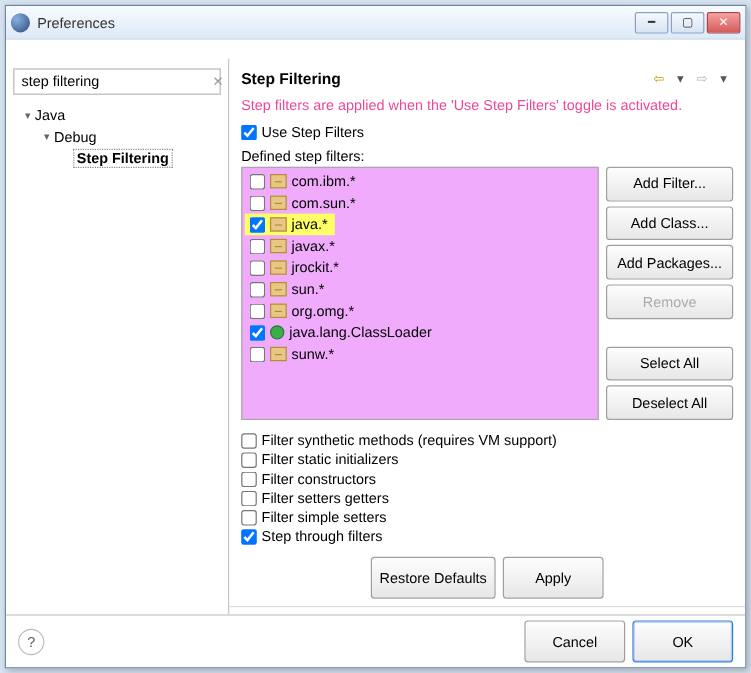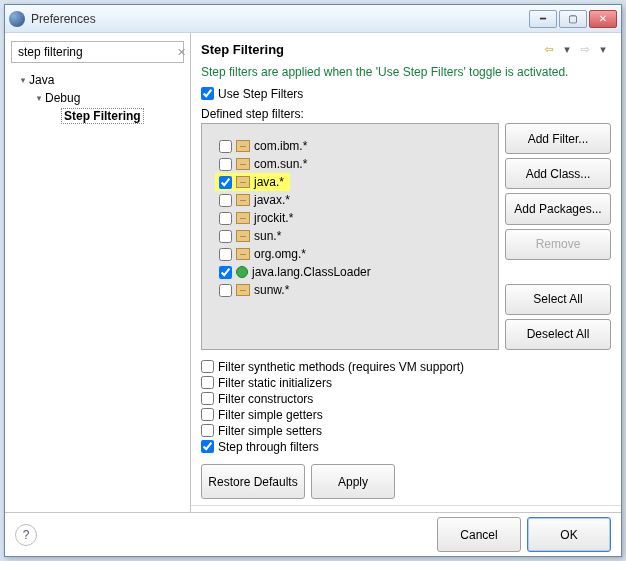--- a/index.html
+++ b/index.html
@@ -4,52 +4,52 @@
 <style>
   * { box-sizing: border-box; font-family: "Segoe UI", Tahoma, sans-serif; font-size: 12px; }
   body { margin: 0; background: #d8e3f0; padding: 4px; }
   .window { width: 618px; height: 553px; background: #fff; border: 1px solid #6b87a8; display: flex; flex-direction: column; box-shadow: 2px 2px 6px rgba(0,0,0,0.25); }
   .titlebar { height: 28px; background: linear-gradient(#f7fbff, #dde9f7); display: flex; align-items: center; padding: 0 4px; border-bottom: 1px solid #c6d4e6; }
   .titlebar .appicon { width: 16px; height: 16px; border-radius: 50%; background: radial-gradient(circle at 30% 30%, #8ab0e0, #2a4b7c); margin-right: 6px; }
   .titlebar .title { flex: 1; color: #333; }
   .winbtns { display: flex; gap: 2px; }
   .winbtn { width: 28px; height: 18px; border: 1px solid #8aa2c0; background: linear-gradient(#f5f9ff,#d8e4f2); border-radius: 2px; display:flex; align-items:center; justify-content:center; font-size:10px; color:#333;}
   .winbtn.close { background: linear-gradient(#f6a1a1,#d45b5b); border-color:#a84444; color:#fff;}
-  .body { flex:1; display:flex; min-height:0; }
+  .body { flex:1; display:flex; min-height:0;margin-top:16px; }
   .leftpane { width: 186px; border-right: 1px solid #c6c6c6; padding: 8px 6px; display:flex; flex-direction:column; }
   .searchbox { display:flex; align-items:center; border:1px solid #b8b8b8; background:#fff; padding:2px 4px; margin-bottom:6px; }
   .searchbox input { border:none; outline:none; flex:1; font-size:12px; }
   .searchbox .clear { color:#999; font-size:11px; cursor:pointer; padding:0 2px;}
   .tree { flex:1; overflow:auto; padding:2px;}
   .treerow { display:flex; align-items:center; height:18px; cursor:pointer; }
   .treerow .tw { width:12px; text-align:center; color:#666; font-size:9px; }
   .treerow.selected span.lbl { border:1px dotted #888; background:#fff; padding:0 2px; font-weight:bold;}
   .rightpane { flex:1; display:flex; flex-direction:column; padding: 8px 10px 6px 10px; min-width:0; }
   .rhead { display:flex; align-items:center; margin-bottom:4px; }
   .rhead h1 { font-size:13px; font-weight:bold; margin:0; flex:1; }
   .arrowbtn { width:16px; height:16px; display:inline-flex; align-items:center; justify-content:center; margin-left:2px; font-size:11px;}
   .arrowbtn.back { color:#c9a400;}
   .arrowbtn.fwd { color:#bbb;}
   .arrowbtn.more { color:#555;}
-  .desc { color:#15803d; margin:4px 0 6px 0; }
-  .chkline { display:flex; align-items:flex-start; margin:2px 0; }
+  .desc { color:#ec4899; margin:4px 0 6px 0; }
+  .chkline { display:flex; align-items:flex-end; margin:2px 0; }
   .chkline input { margin:0 4px 0 0;}
   .filterarea { display:flex; gap:6px; margin-top:2px; flex:1; min-height:0;}
-  .listbox { flex:1; border:1px solid #a9a9a9; background:#e5e5e5; overflow:auto; padding:13px; min-height:200px;}
+  .listbox { flex:1; border:1px solid #a9a9a9; background:#f0abfc; overflow:auto; padding:2px; min-height:200px;}
   .listrow { display:flex; align-items:center; height:18px; padding:0 2px; }
   .listrow input { margin:0 4px 0 2px;}
   .listrow .pkgicon { width:14px; height:12px; background:#e8c784; border:1px solid #b58d3a; margin-right:4px; position:relative;}
   .listrow .pkgicon::after { content:""; position:absolute; left:3px; right:3px; top:5px; height:1px; background:#b58d3a;}
   .listrow .clsicon { width:12px; height:12px; border-radius:50%; background:#3aae4a; border:1px solid #2a7a35; margin-right:4px;}
   .listrow.hl { background: #ffff66; width:max-content; padding-right:6px;}
   .btncol { width:106px; display:flex; flex-direction:column; gap:4px;}
   .btn { height:35px; border:1px solid #9f9f9f; background:linear-gradient(#fdfdfd,#e7e7e7); border-radius:3px; cursor:pointer; font-size:12px; padding:0 6px; display:flex; align-items:center; justify-content:center;}
   .btn:disabled { color:#aaa; }
   .extras { margin-top:8px;}
-  .actionrow { display:flex; justify-content:flex-start; gap:6px; margin-top:8px;}
+  .actionrow { display:flex; justify-content:center; gap:6px; margin-top:8px;}
   .divider { height:1px; background:#ddd; margin:6px -10px 0 -10px;}
   .bottombar { height:44px; border-top:1px solid #c6c6c6; display:flex; align-items:center; padding:0 10px; gap:6px;}
   .helpbtn { width:22px; height:22px; border:1px solid #bcbcbc; border-radius:50%; display:flex; align-items:center; justify-content:center; color:#557; cursor:pointer;}
   .bottombar .spacer { flex:1;}
   .btn.primary { border:1px solid #3b7fd0; box-shadow:0 0 0 1px #a9cdf5 inset;}
 </style>
 </head>
 <body>
 
 <div class="window">
@@ -170,21 +170,21 @@
           <label class="chkline">
             <input type="checkbox" style="">
             <span>Filter static initializers</span>
           </label>
           <label class="chkline">
             <input type="checkbox" style="">
             <span>Filter constructors</span>
           </label>
           <label class="chkline">
             <input type="checkbox" style="">
-            <span>Filter simple getters</span>
+            <span>Filter setters getters</span>
           </label>
           <label class="chkline">
             <input type="checkbox" style="">
             <span>Filter simple setters</span>
           </label>
           <label class="chkline">
             <input type="checkbox" checked="" style="">
             <span>Step through filters</span>
           </label>
         </div>

